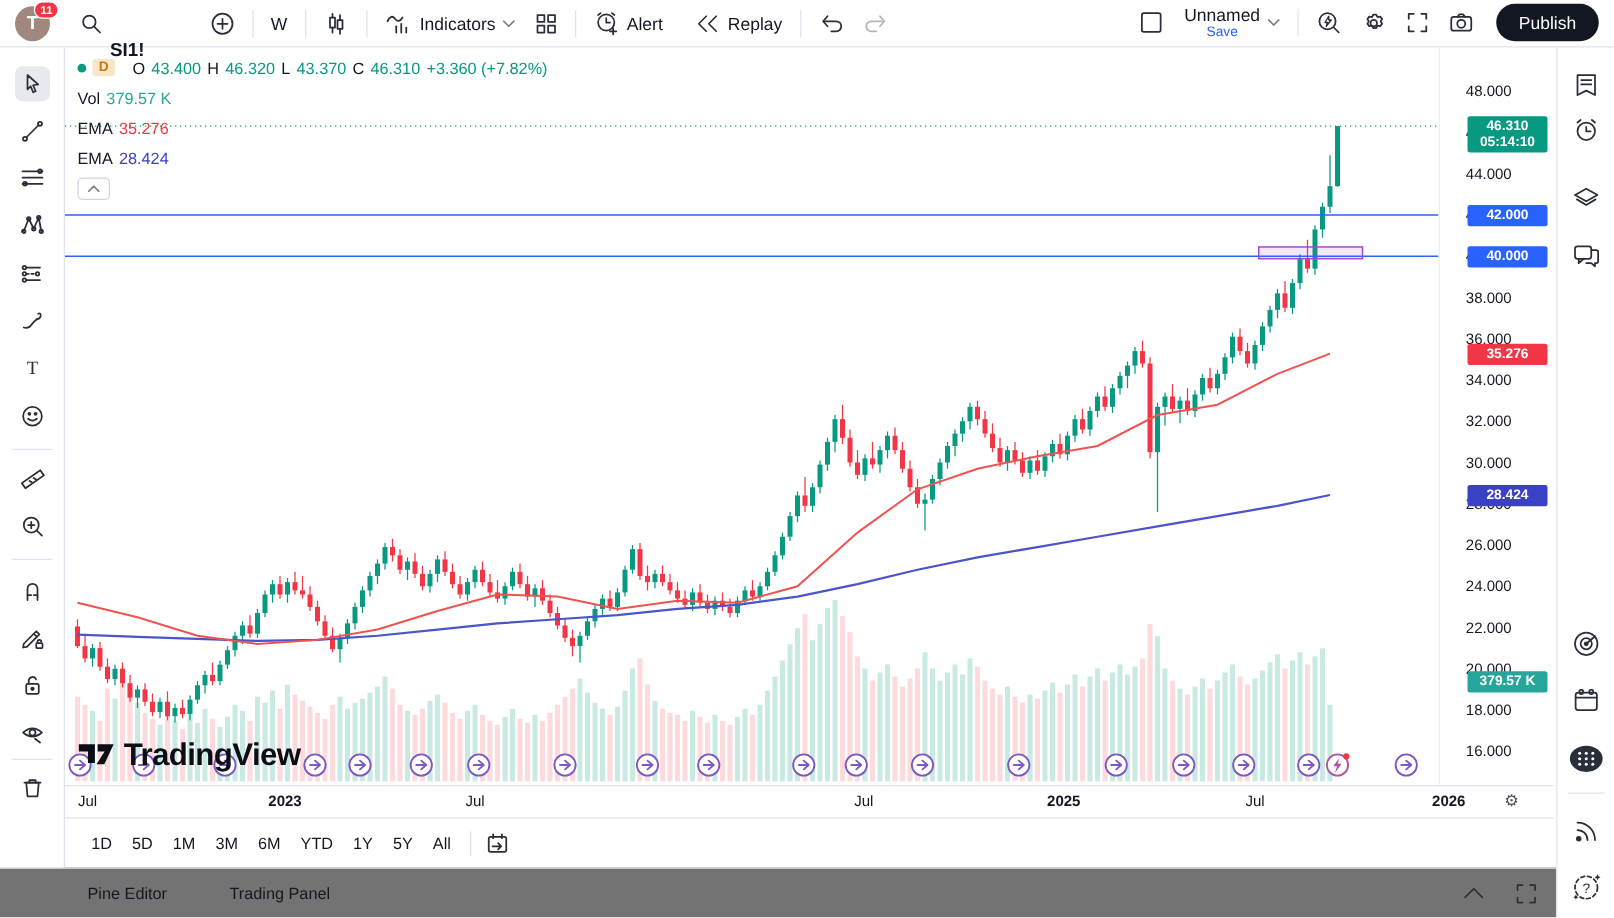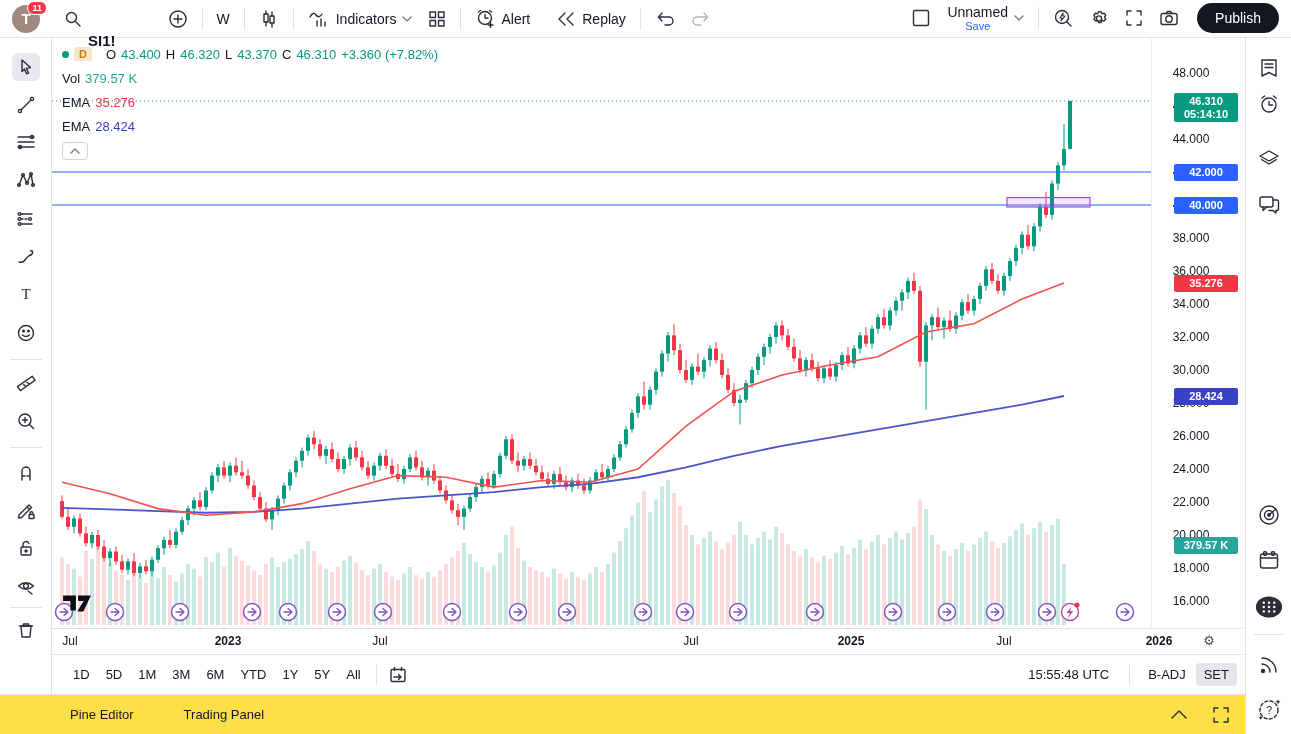--- a/index.html
+++ b/index.html
@@ -77,21 +77,21 @@
     border-top:1px solid #e0e3eb; display:flex; align-items:center; z-index:10; }
   .ranges { display:flex; align-items:center; gap:2px; margin-left:14px; }
   .rng { font-size:13px; color:#131722; padding:4px 7px; border-radius:4px; cursor:pointer; }
   .btb .bsep { width:1px; height:20px; background:#e0e3eb; margin:0 8px; }
   .btb-right { margin-left:auto; display:flex; align-items:center; margin-right:6px; }
   .clock { font-size:13px; color:#131722; padding:0 12px; cursor:pointer; }
   .badj { font-size:13px; color:#131722; padding:0 10px; cursor:pointer; }
   .setchip { font-size:13px; color:#131722; background:#e4e6eb; border-radius:4px; padding:4px 8px; cursor:pointer; }
 
   
-  .sbar { position:absolute; left:0; top:694px; width:1245px; height:40px; background:#fde047;
+  .sbar { position:absolute; left:0; top:694px; width:1245px; height:40px; background:#737373;
     border-top:1px solid #e0e3eb; display:flex; align-items:center; z-index:10; }
   .sbar .sitem { font-size:13px; color:#131722; margin-left:0; cursor:pointer; }
   .sbar-right { margin-left:auto; display:flex; align-items:center; gap:26px; margin-right:16px; }
 </style>
 </head>
 <body>
 
 <div class="app">
 
   <div class="header">
@@ -344,20 +344,21 @@
       </svg>
     </div>
   </div>
 
   <div class="pane">
     <div class="watermark">
       <svg width="30" height="30" viewBox="0 0 28 28">
         <path d="M1 6 H13 V20 H7.8 V11.3 H1 Z" fill="#0b0e15"></path>
         <path d="M15 6 H27 L20 21 H14.2 L20.2 11.3 H15 Z" fill="#0b0e15"></path>
       </svg>
+      <span class="wm-txt">TradingView</span>
     </div>
 
     <svg id="chart-svg" width="1099" height="590">
         <line x1="0" x2="1099" y1="62.88499999999996" y2="62.88499999999996" stroke="#089981" stroke-width="1" stroke-dasharray="1 3"></line>
         <g>
           <rect x="8" y="519.3333333333334" width="4" height="67.66666666666667" fill="rgba(242,54,69,0.18)"></rect>
           <rect x="14" y="525.7777777777778" width="4" height="61.22222222222222" fill="rgba(242,54,69,0.18)"></rect>
           <rect x="20" y="530.6111111111111" width="4" height="56.38888888888889" fill="rgba(8,153,129,0.22)"></rect>
           <rect x="26" y="538.6666666666666" width="4" height="48.33333333333333" fill="rgba(242,54,69,0.18)"></rect>
           <rect x="32" y="512.8888888888889" width="4" height="74.1111111111111" fill="rgba(242,54,69,0.18)"></rect>
@@ -1002,26 +1003,20 @@
       </div>
     <div class="bsep"></div>
     <div class="hbtn" style="padding:2px 4px">
       <svg class="icn" width="18" height="18" viewBox="0 0 18 18">
         <rect x="2" y="3.5" width="14" height="12" rx="1.5"></rect>
           <line x1="5.5" y1="1.5" x2="5.5" y2="4.5"></line>
           <line x1="12.5" y1="1.5" x2="12.5" y2="4.5"></line>
         <path d="M5 11 h7 M9.5 8.5 L12 11 L9.5 13.5"></path>
       </svg>
     </div>
-    <div class="btb-right">
-      <span class="clock">15:55:48 UTC</span>
-      <div class="bsep"></div>
-      <span class="badj">B-ADJ</span>
-      <span class="setchip">SET</span>
-    </div>
   </div>
 
   <div class="sbar">
     <span class="sitem" style="margin-left:70px">Pine Editor</span>
     <span class="sitem" style="margin-left:50px">Trading Panel</span>
     <div class="sbar-right">
       <svg class="icn" width="16" height="9" viewBox="0 0 16 9">
           <path d="M1 8 L8 1 L15 8"></path>
         </svg>
       <svg class="icn" width="16" height="16" viewBox="0 0 16 16">

